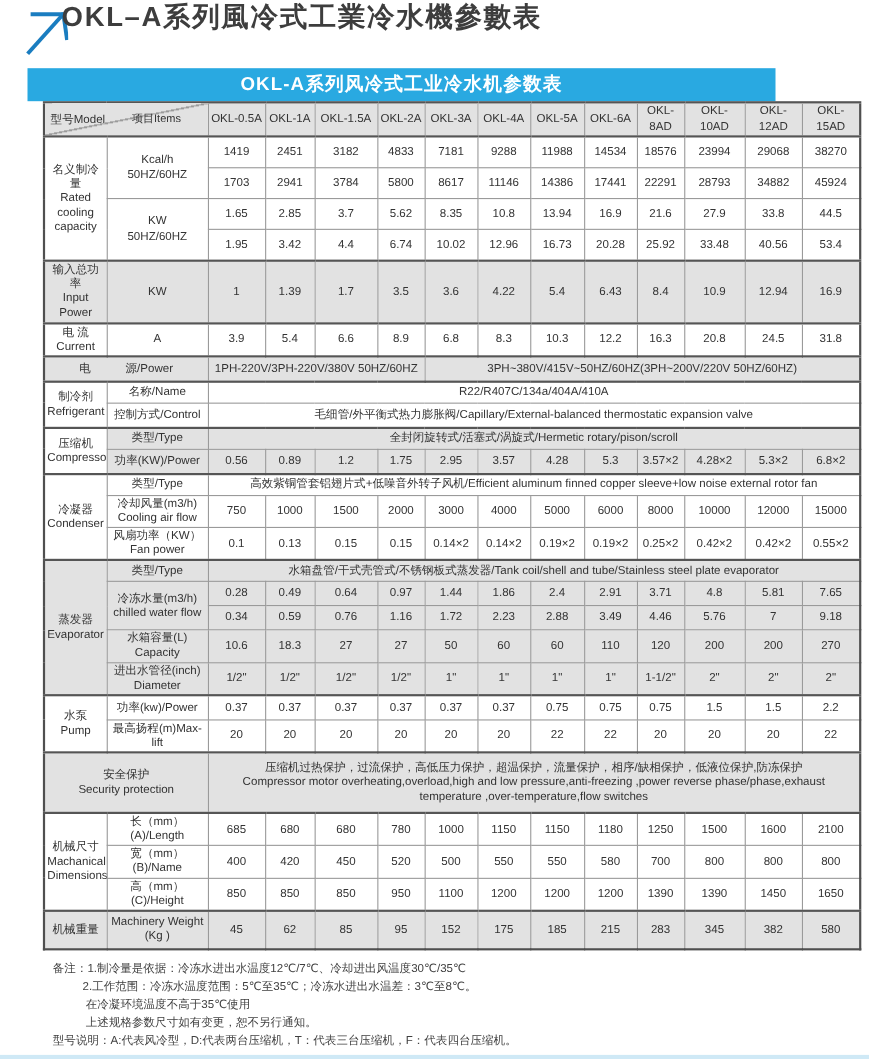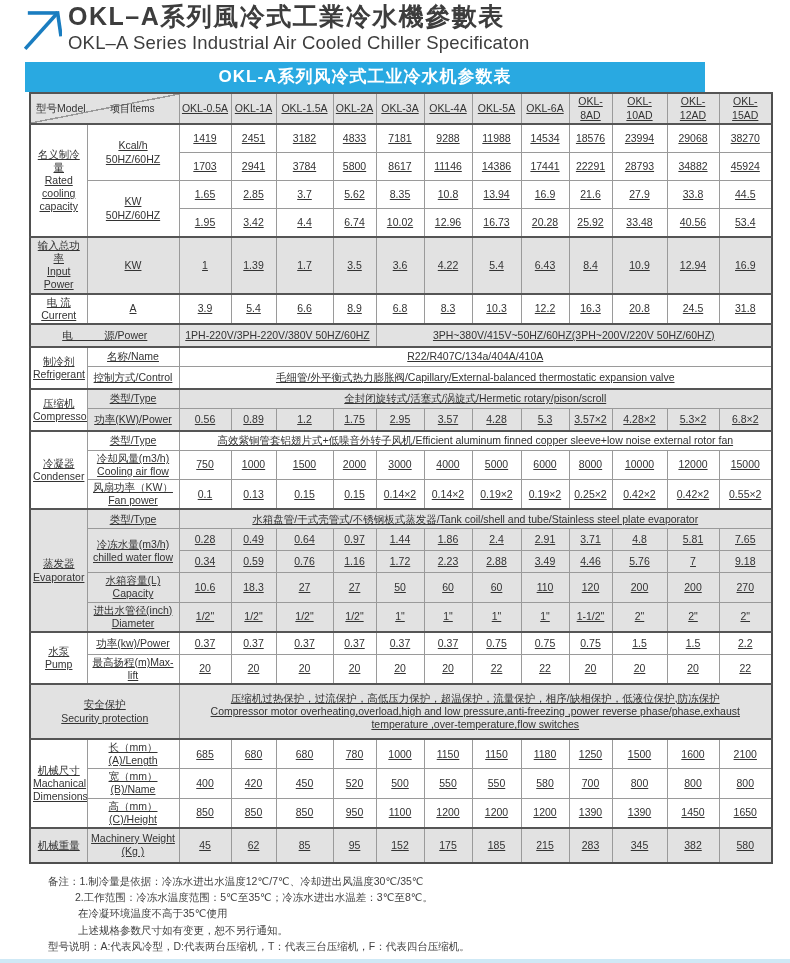--- a/index.html
+++ b/index.html
@@ -4,34 +4,33 @@
 <style>
   html,body{margin:0;padding:0;}
   body{
     width:790px;height:963px;position:relative;background:#ffffff;
     font-family:"Liberation Sans","DejaVu Sans",sans-serif;color:#333;
     overflow:hidden;
   }
   
   .hdr{position:relative;height:62px;}
   .hdr .arrow{position:absolute;left:8px;top:4px;width:54px;height:52px;}
-  .hdr .titles{position:absolute;left:68px;top:2px;}
+  .hdr .titles{position:absolute;left:56px;top:2px;}
   .title-zh{font-size:25px;font-weight:600;color:#3d3d3d;letter-spacing:1.5px;line-height:1.15;}
   .title-en{font-size:18.5px;font-weight:400;color:#3d3d3d;margin-top:1px;letter-spacing:.2px;}
   
   .banner{
     margin-left:25px;width:680px;height:30px;box-sizing:border-box;
     background:#29a9e1;color:#fff;text-align:center;line-height:30px;
     font-size:17px;font-weight:600;letter-spacing:1px;
   }
   
   table.spec{
-    margin-left:29px;width:742px;border-collapse:collapse;table-layout:fixed;
+    margin-left:39px;width:742px;border-collapse:collapse;table-layout:fixed;
     border:2px solid #4f4f4f;
-    text-decoration:underline;
   }
   table.spec td{
     border:1px solid #9a9a9a;text-align:center;vertical-align:middle;
     font-size:10.5px;line-height:1.25;padding:1px 2px;color:#333;
     white-space:pre-line;overflow:hidden;
   }
   td.g{background:#e2e2e2;}
   tr.gs td{border-top:2px solid #555;}
   tr.h30 td{height:27px;} tr.h28 td{height:25px;} tr.h22 td{height:19px;}
   tr.h19 td{height:16px;} tr.h54 td{height:51px;} tr.h34 td{height:31px;}
@@ -57,21 +56,20 @@
 <body>
 
 <div class="hdr">
   <svg class="arrow" viewBox="0 0 60 58">
     <line x1="22" y1="10" x2="55" y2="10" stroke="#1a7dc0" stroke-width="4"></line>
     <line x1="55" y1="8" x2="59" y2="36" stroke="#1a7dc0" stroke-width="4"></line>
     <line x1="55" y1="10" x2="19" y2="50" stroke="#1a7dc0" stroke-width="4"></line>
   </svg>
   <div class="titles">
     <div class="title-zh">OKL–A系列風冷式工業冷水機參數表</div>
-    <div class="title-en">OKL–A Series Industrial Air Cooled Chiller Specificaton</div>
   </div>
 </div>
 
 <div class="banner">OKL-A系列风冷式工业冷水机参数表</div>
 
 <table class="spec">
   <colgroup>
     <col style="width:57px">
       <col style="width:92px">
     <col style="width:52px">

